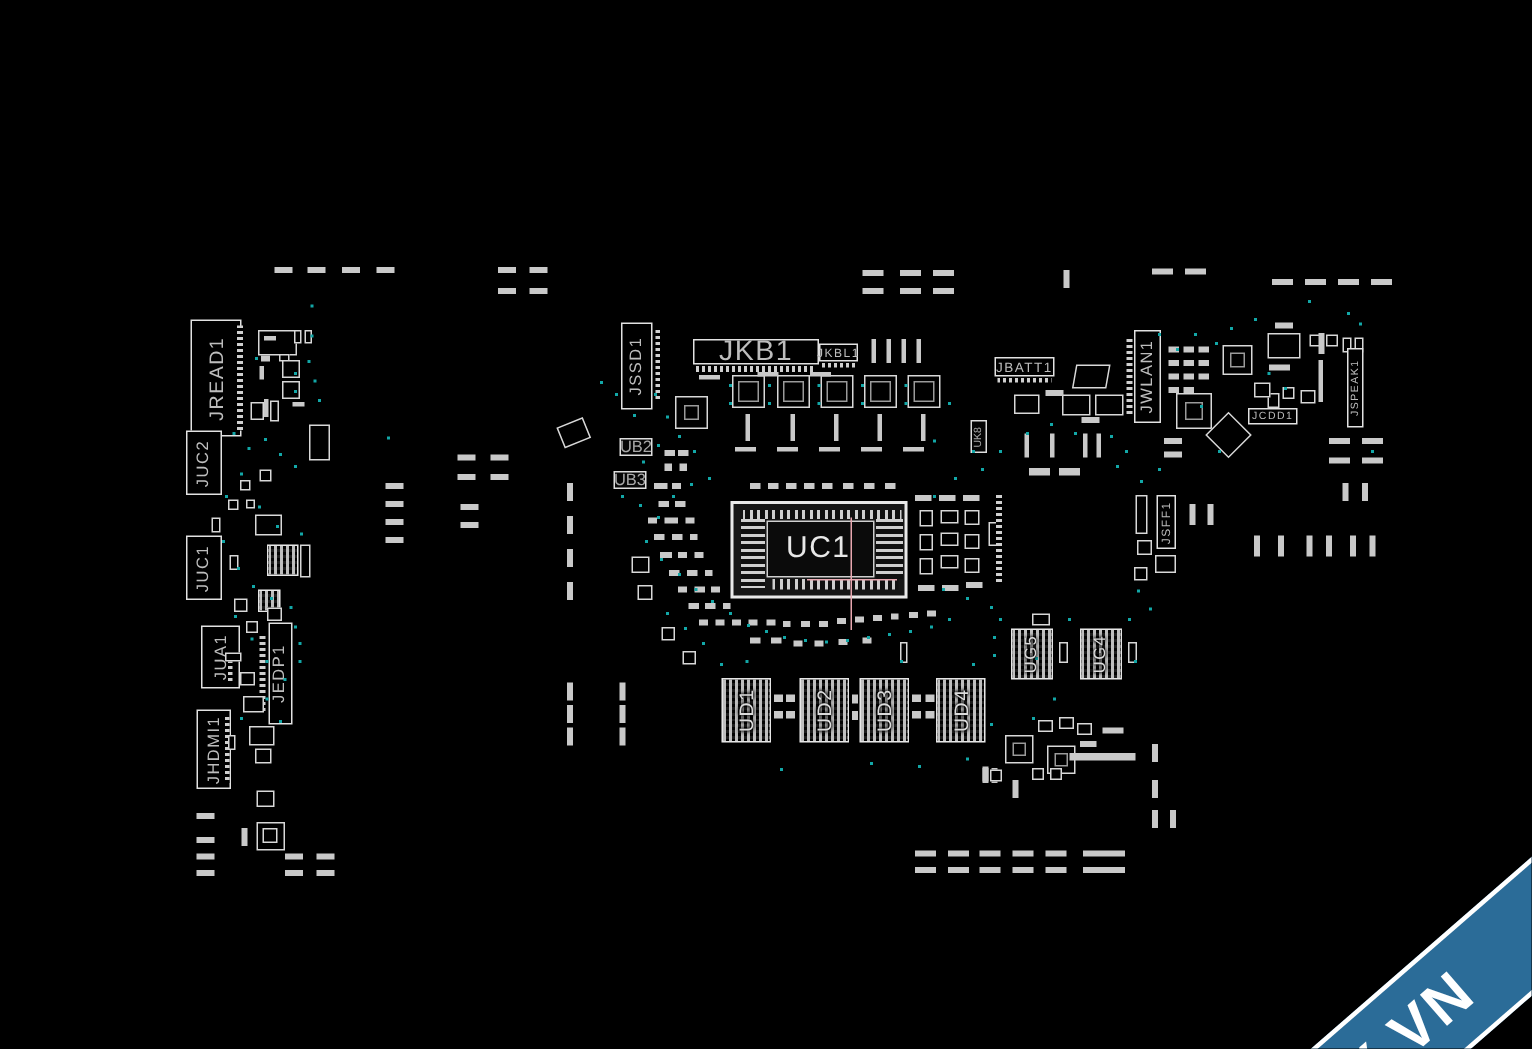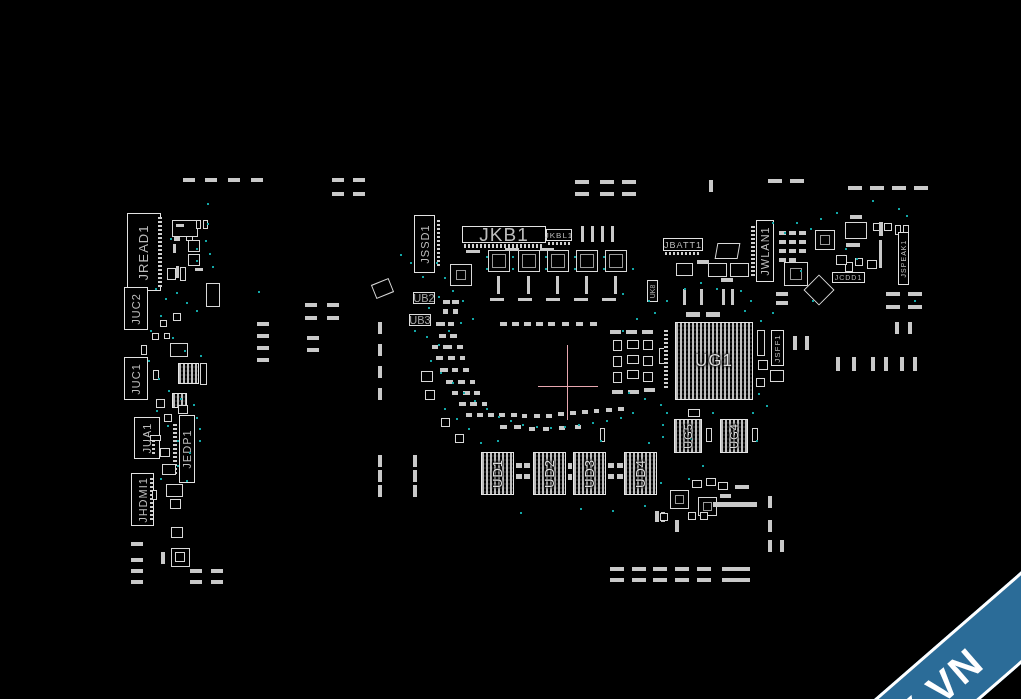--- a/index.html
+++ b/index.html
@@ -294,20 +294,29 @@
   <div class="pad" style="left:529px;top:427px;width:6px;height:4px;"></div>
   <div class="pad" style="left:543px;top:427px;width:6px;height:4px;"></div>
   <div class="pad" style="left:559px;top:426px;width:6px;height:4px;"></div>
   <div class="pad" style="left:575px;top:425px;width:6px;height:4px;"></div>
   <div class="outline" style="left:421px;top:371px;width:12px;height:11px;"></div>
   <div class="outline" style="left:425px;top:390px;width:10px;height:10px;"></div>
   <div class="outline" style="left:441px;top:418px;width:9px;height:9px;"></div>
   <div class="outline" style="left:455px;top:434px;width:9px;height:9px;"></div>
   <div class="outline" style="left:600px;top:428px;width:5px;height:14px;"></div>
 
+  <div class="die" style="left:487px;top:334px;width:118px;height:65px;">
+    <div class="inner" style="left:22px;top:11px;width:72px;height:38px;"></div>
+
+    <div class="fingers-h" style="left:6px;top:4px;width:106px;height:6px;"></div>
+    <div class="fingers-h" style="left:26px;top:50px;width:84px;height:7px;"></div>
+    <div class="fingers-v" style="left:5px;top:10px;width:16px;height:46px;"></div>
+    <div class="fingers-v" style="left:95px;top:10px;width:18px;height:40px;"></div>
+    <span class="lbl" style="left:35px;top:18px;">UC1</span>
+  </div>
 
   <div class="cross-v" style="left:567px;top:345px;height:75px;"></div>
   <div class="cross-h" style="left:538px;top:386px;width:60px;"></div>
 
   <div class="outline" style="left:613px;top:340px;width:9px;height:11px;"></div>
   <div class="outline" style="left:613px;top:356px;width:9px;height:11px;"></div>
   <div class="outline" style="left:613px;top:372px;width:9px;height:11px;"></div>
   <div class="outline" style="left:627px;top:340px;width:12px;height:9px;"></div>
   <div class="outline" style="left:627px;top:355px;width:12px;height:9px;"></div>
   <div class="outline" style="left:627px;top:370px;width:12px;height:9px;"></div>
@@ -402,23 +411,20 @@
   <div class="pad" style="left:908px;top:322px;width:4px;height:12px;"></div>
   <div class="pad" style="left:836px;top:357px;width:4px;height:14px;"></div>
   <div class="pad" style="left:852px;top:357px;width:4px;height:14px;"></div>
   <div class="pad" style="left:871px;top:357px;width:4px;height:14px;"></div>
   <div class="pad" style="left:884px;top:357px;width:4px;height:14px;"></div>
   <div class="pad" style="left:900px;top:357px;width:4px;height:14px;"></div>
   <div class="pad" style="left:913px;top:357px;width:4px;height:14px;"></div>
   <div class="pad" style="left:793px;top:336px;width:4px;height:14px;"></div>
   <div class="pad" style="left:805px;top:336px;width:4px;height:14px;"></div>
 
-  <div class="bga" style="left:675px;top:322px;width:78px;height:78px;">
-    <span class="lbl">UG1</span>
-  </div>
   <div class="combv" style="left:664px;top:330px;width:4px;height:60px;"></div>
   <div class="outline" style="left:757px;top:330px;width:8px;height:26px;"></div>
   <div class="pad" style="left:686px;top:312px;width:14px;height:5px;"></div>
   <div class="pad" style="left:706px;top:312px;width:14px;height:5px;"></div>
 
   <div class="conn" style="left:771px;top:330px;width:13px;height:36px;">
     <span class="lbl" style="font-size:8px">JSFF1</span>
   </div>
   <div class="outline" style="left:758px;top:360px;width:10px;height:10px;"></div>
   <div class="outline" style="left:770px;top:370px;width:14px;height:12px;"></div>

